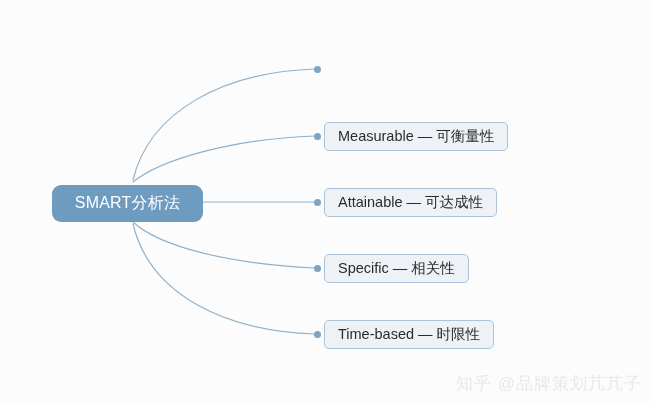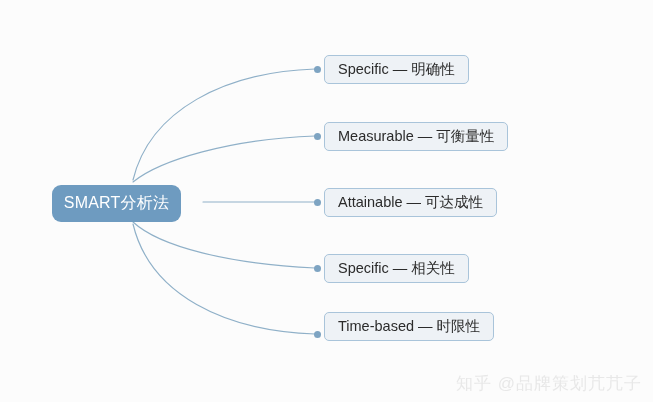--- a/index.html
+++ b/index.html
@@ -24,21 +24,21 @@
     position: absolute;
     left: 0;
     top: 0;
     width: 653px;
     height: 402px;
   }
   .center-node {
     position: absolute;
     left: 52px;
     top: 185px;
-    width: 129px;
+    width: 151px;
     height: 37px;
     background: #6e9bc0;
     border-radius: 9px;
     display: flex;
     align-items: center;
     justify-content: center;
     box-sizing: border-box;
     z-index: 3;
   }
   .center-node-label {
@@ -104,35 +104,32 @@
   <div class="center-node">
     <span class="center-node-label">SMART分析法</span>
   </div>
 
   <div class="edge-dot" style="left:314px; top:65.5px;"></div>
   <div class="edge-dot" style="left:314px; top:132.5px;"></div>
   <div class="edge-dot" style="left:314px; top:198.5px;"></div>
   <div class="edge-dot" style="left:314px; top:264.5px;"></div>
   <div class="edge-dot" style="left:314px; top:330.5px;"></div>
 
-  <div class="leaf" style="left:324px; top:55px;">
-    <span class="leaf-label">Specific — 明确性</span>
-  </div>
 
   <div class="leaf" style="left:324px; top:122px;">
     <span class="leaf-label">Measurable — 可衡量性</span>
   </div>
 
   <div class="leaf" style="left:324px; top:188px;">
     <span class="leaf-label">Attainable — 可达成性</span>
   </div>
 
   <div class="leaf" style="left:324px; top:254px;">
     <span class="leaf-label">Specific — 相关性</span>
   </div>
 
-  <div class="leaf" style="left:324px; top:312px;justify-content:center;">
+  <div class="leaf" style="left:324px; top:320px;justify-content:center;">
     <span class="leaf-label">Time-based — 时限性</span>
   </div>
 
   <div class="watermark">知乎 @品牌策划芁芁子</div>
 
 </div>
 
 </body></html>

